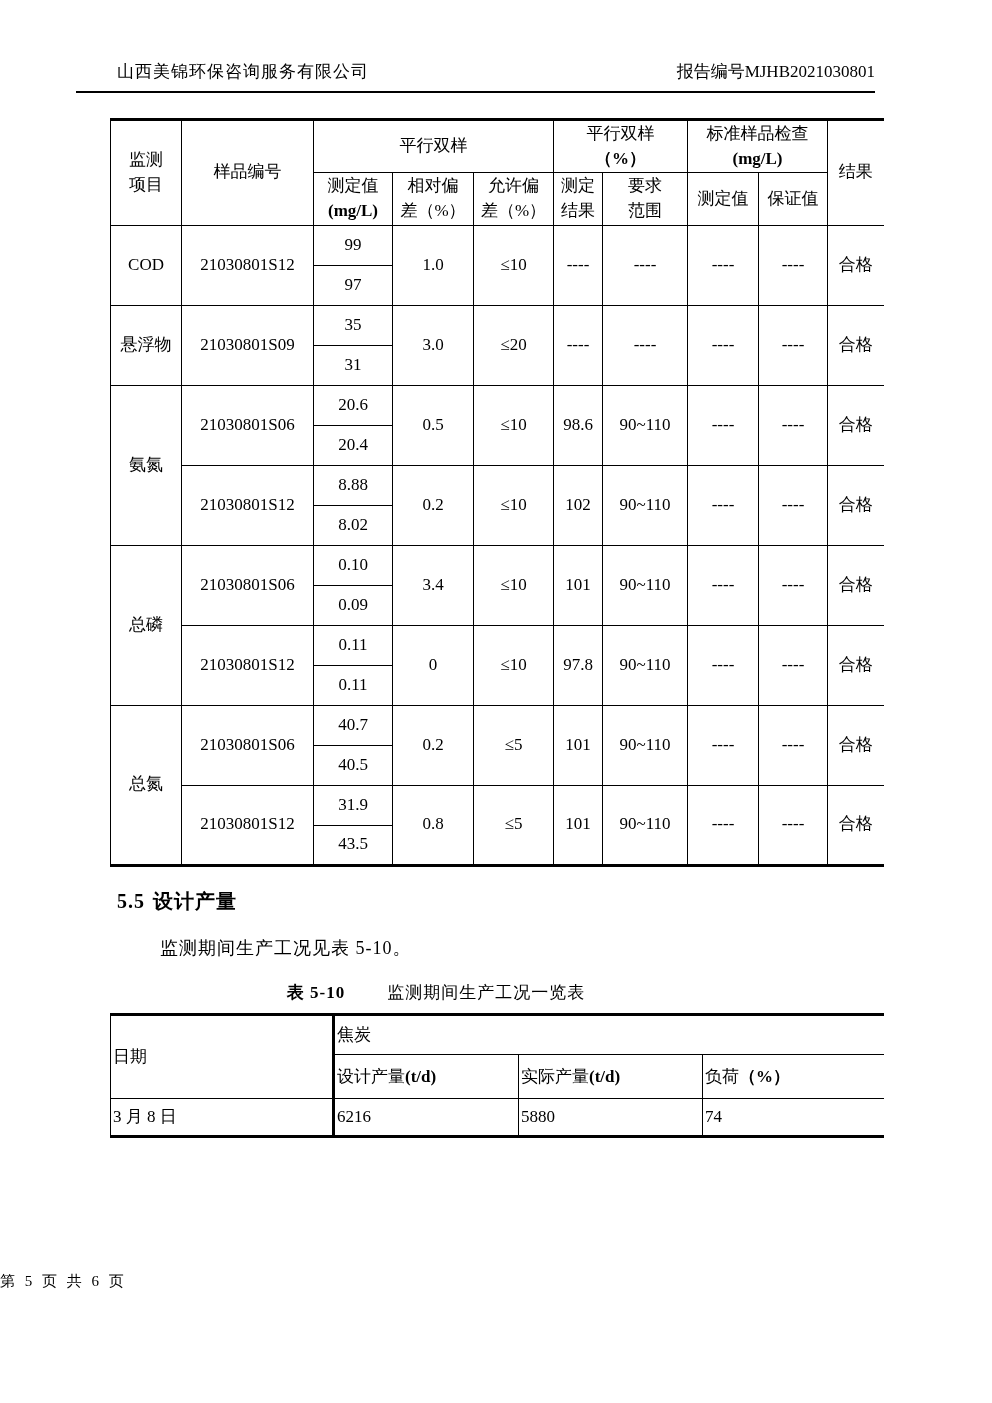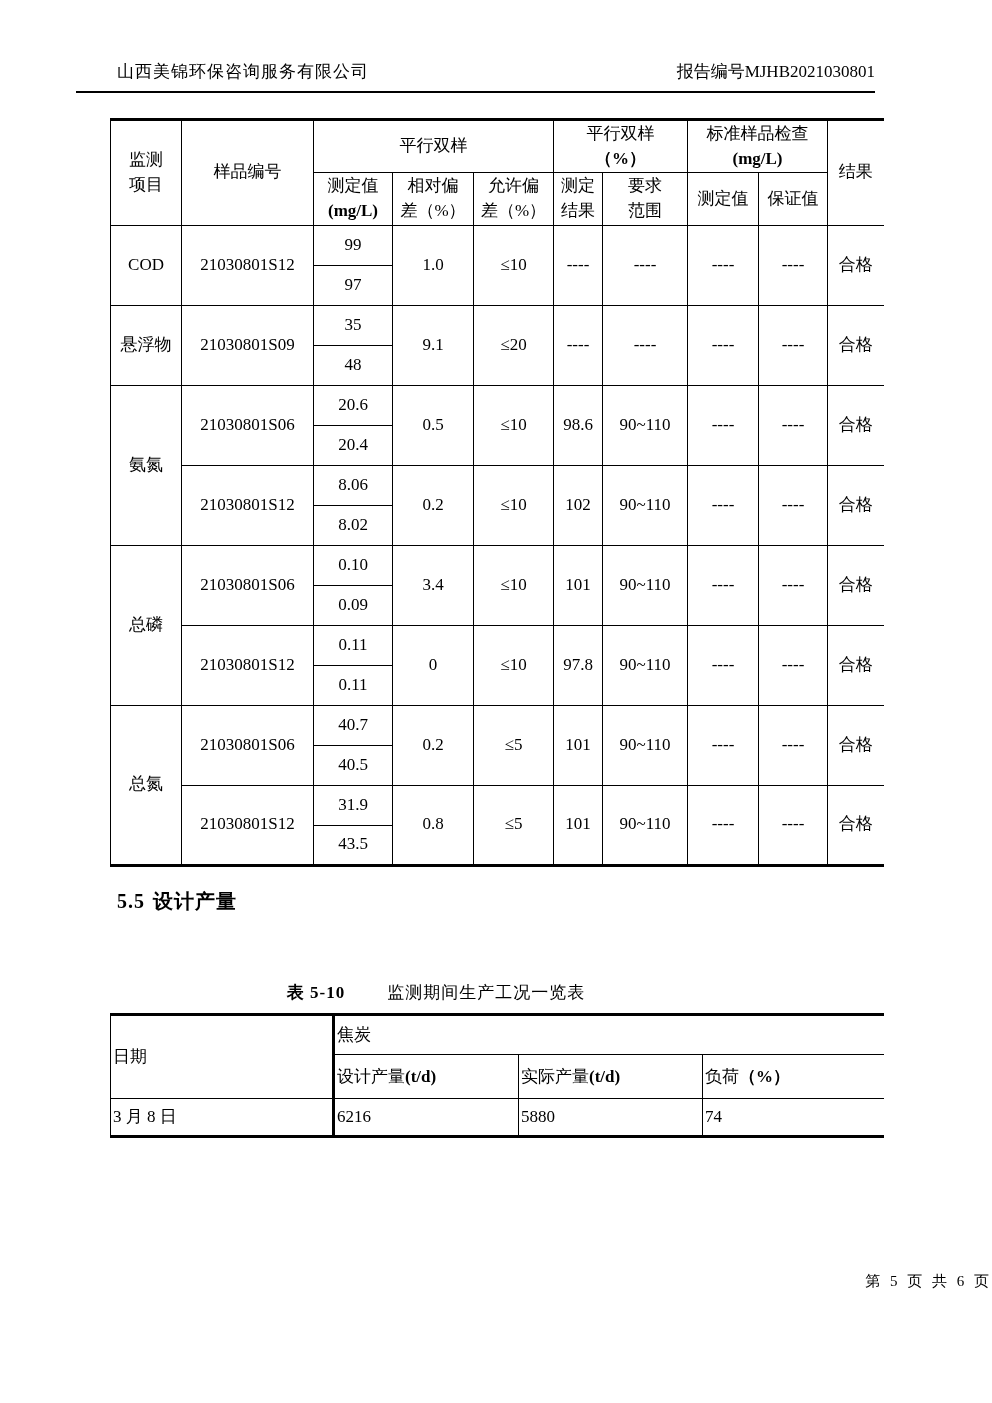--- a/index.html
+++ b/index.html
@@ -58,21 +58,21 @@
   .prod th,.prod td{
     border:1px solid #000;vertical-align:middle;
     padding:1px 2px;font-weight:normal;line-height:1.4;overflow:hidden;
   }
   .thick-r{border-right:3px solid #000 !important;}
   .t2r1{height:40px;}
   .t2r2{height:44px;}
   .t2r3{height:38px;}
   
   .pfoot{
-    position:absolute;left:0;top:1272px;width:992px;text-align:right;
+    position:absolute;left:0;top:1272px;width:992px;text-align:left;
     font-size:15px;letter-spacing:3px;
   }
 </style>
 </head>
 <body>
 
 <div class="page">
 
   <div class="phead">
     <span class="company">山西美锦环保咨询服务有限公司</span>
@@ -131,51 +131,51 @@
         <td rowspan="2" class="no-r">合格</td>
       </tr>
       <tr>
           <td>97</td>
         </tr>
 
       <tr>
         <td rowspan="2">悬浮物</td>
         <td rowspan="2">21030801S09</td>
         <td>35</td>
-        <td rowspan="2">9.1</td>
+        <td rowspan="2">3.0</td>
         <td rowspan="2">≤20</td>
         <td rowspan="2">----</td>
         <td rowspan="2">----</td>
         <td rowspan="2">----</td>
         <td rowspan="2">----</td>
         <td rowspan="2" class="no-r">合格</td>
       </tr>
       <tr>
-          <td>48</td>
+          <td>31</td>
         </tr>
 
       <tr>
         <td rowspan="4">氨氮</td>
         <td rowspan="2">21030801S06</td>
         <td>20.6</td>
         <td rowspan="2">0.5</td>
         <td rowspan="2">≤10</td>
         <td rowspan="2">98.6</td>
         <td rowspan="2">90~110</td>
         <td rowspan="2">----</td>
         <td rowspan="2">----</td>
         <td rowspan="2" class="no-r">合格</td>
       </tr>
       <tr>
           <td>20.4</td>
         </tr>
 
       <tr>
         <td rowspan="2">21030801S12</td>
-        <td>8.06</td>
+        <td>8.88</td>
         <td rowspan="2">0.2</td>
         <td rowspan="2">≤10</td>
         <td rowspan="2">102</td>
         <td rowspan="2">90~110</td>
         <td rowspan="2">----</td>
         <td rowspan="2">----</td>
         <td rowspan="2" class="no-r">合格</td>
       </tr>
       <tr>
           <td>8.02</td>
@@ -242,20 +242,21 @@
       <tr>
           <td>43.5</td>
         </tr>
     </tbody>
   </table>
 
   <div class="sec-head">
     <span class="num">5.5</span><span>设计产量</span>
   </div>
 
+  <div class="para">监测期间生产工况见表 5-10。</div>
 
   <div class="caption">
     <span class="cap-label">表 5-10</span><span>监测期间生产工况一览表</span>
   </div>
 
   <table class="prod">
     <colgroup>
       <col style="width:223px">
         <col style="width:185px">
         <col style="width:184px">

